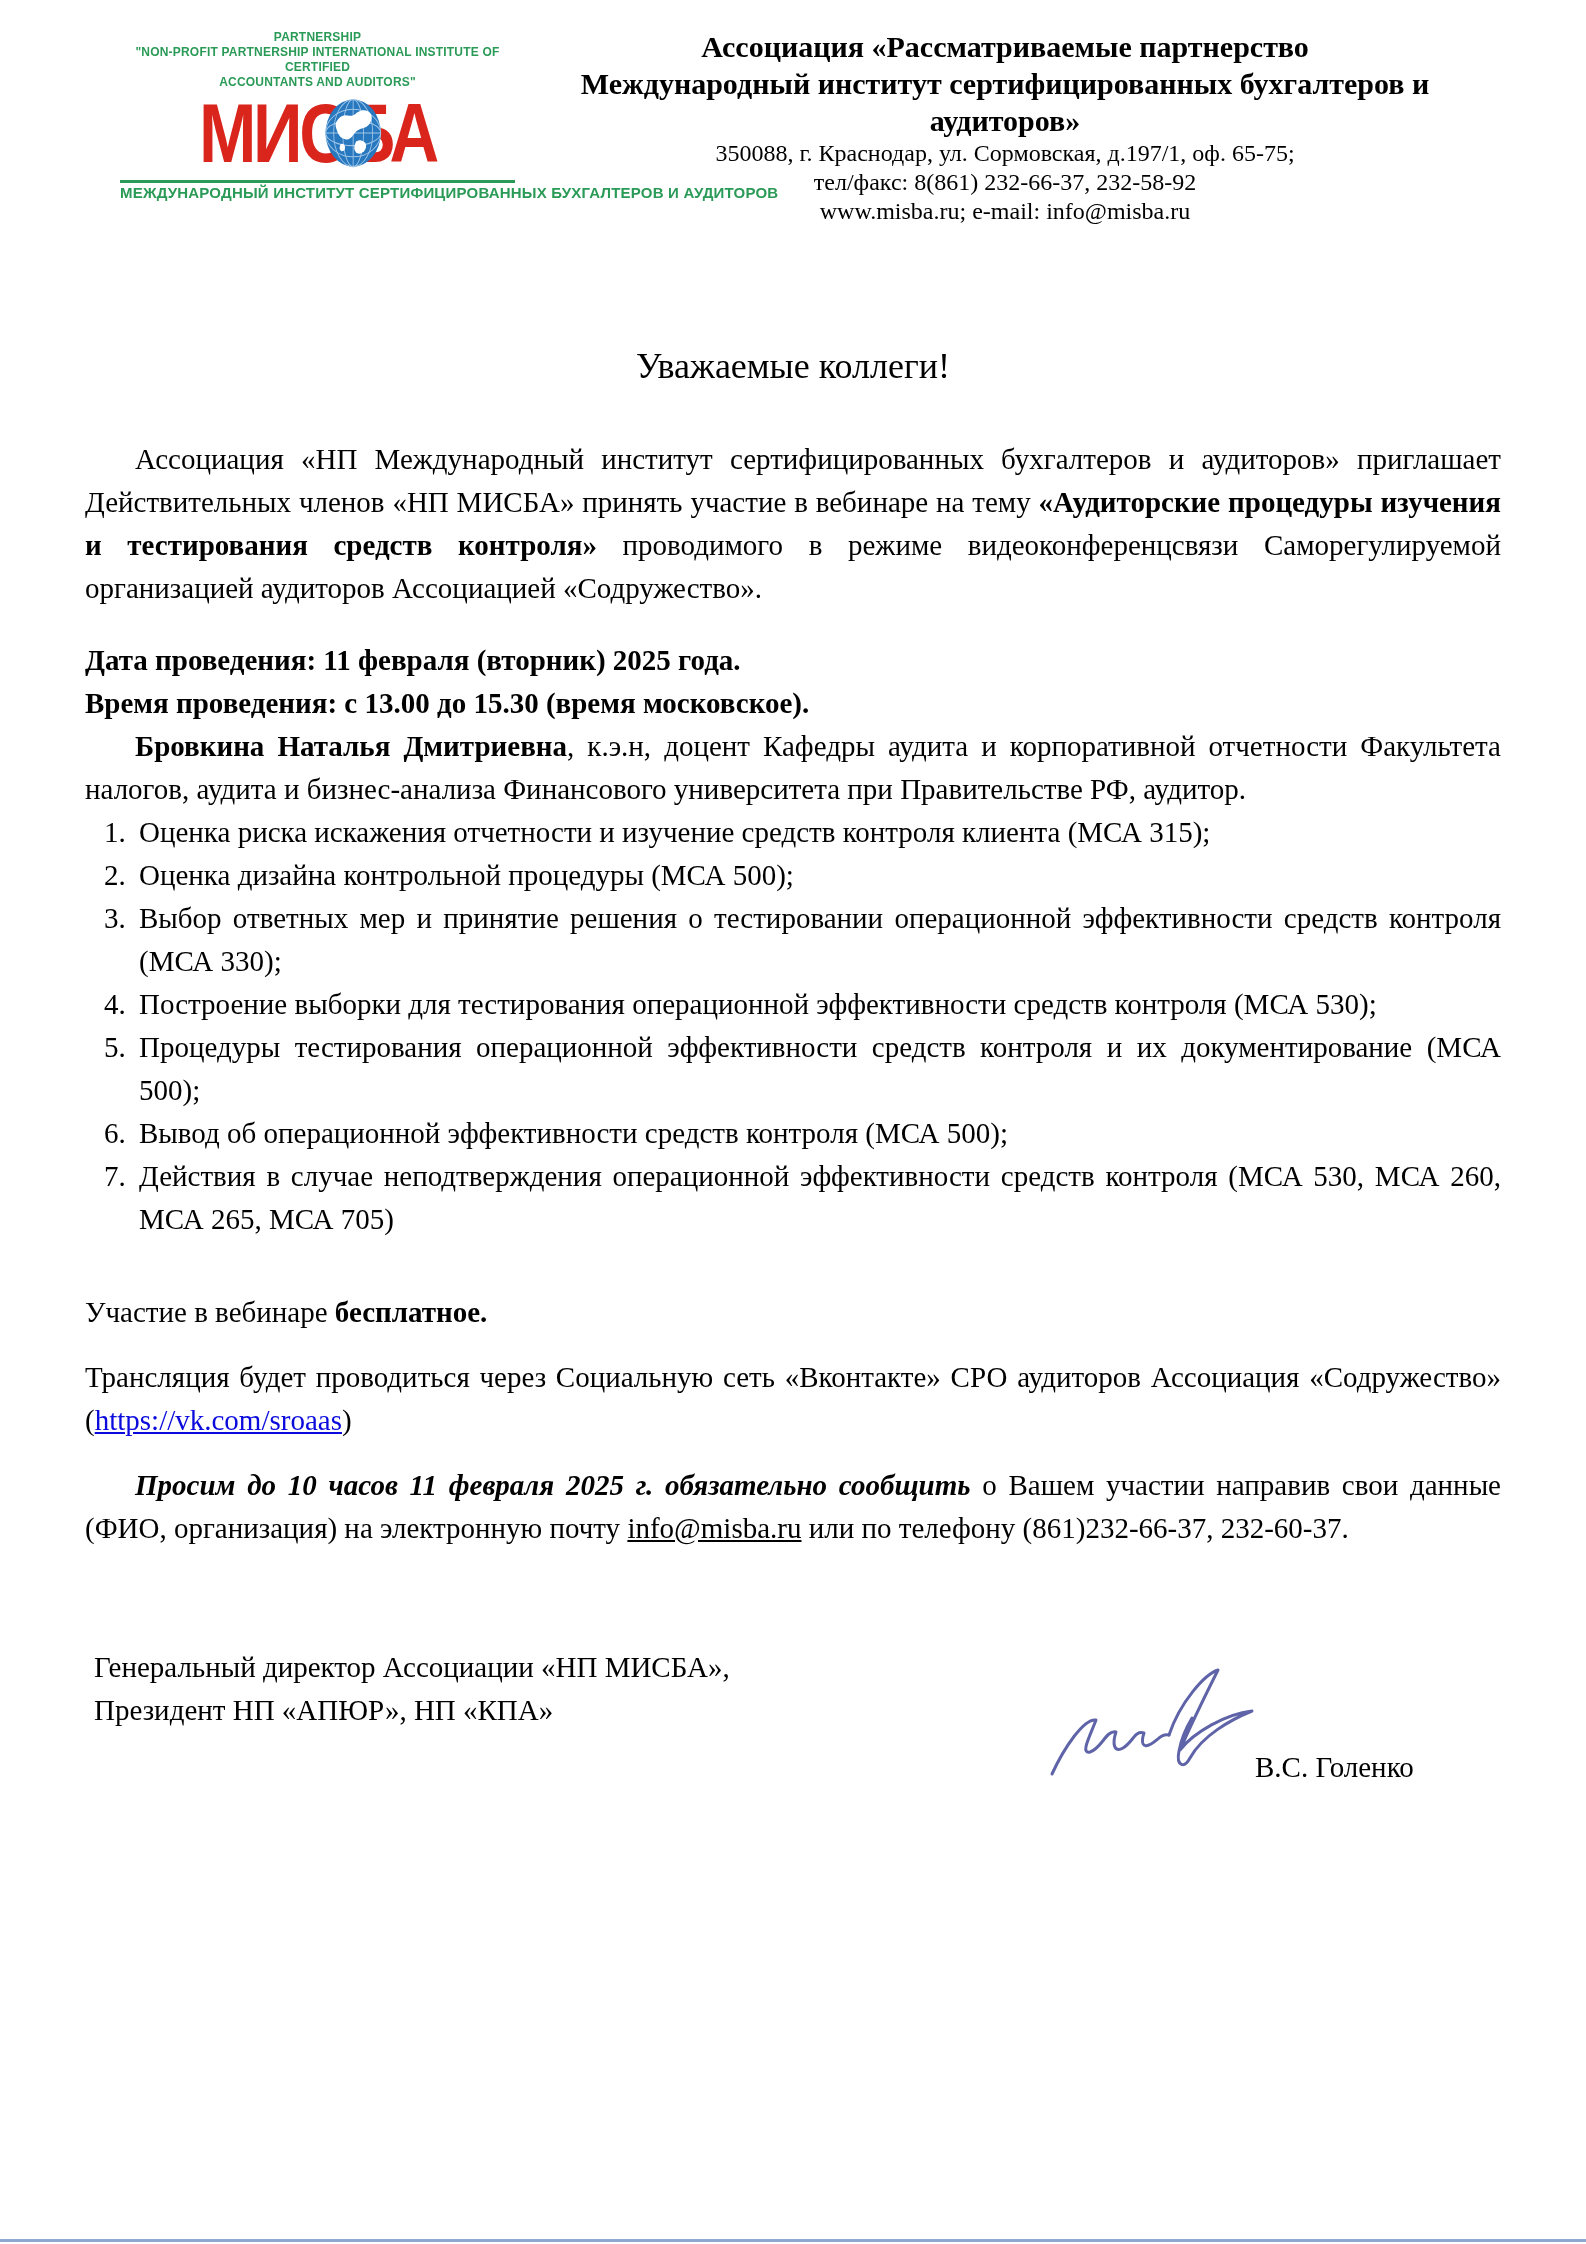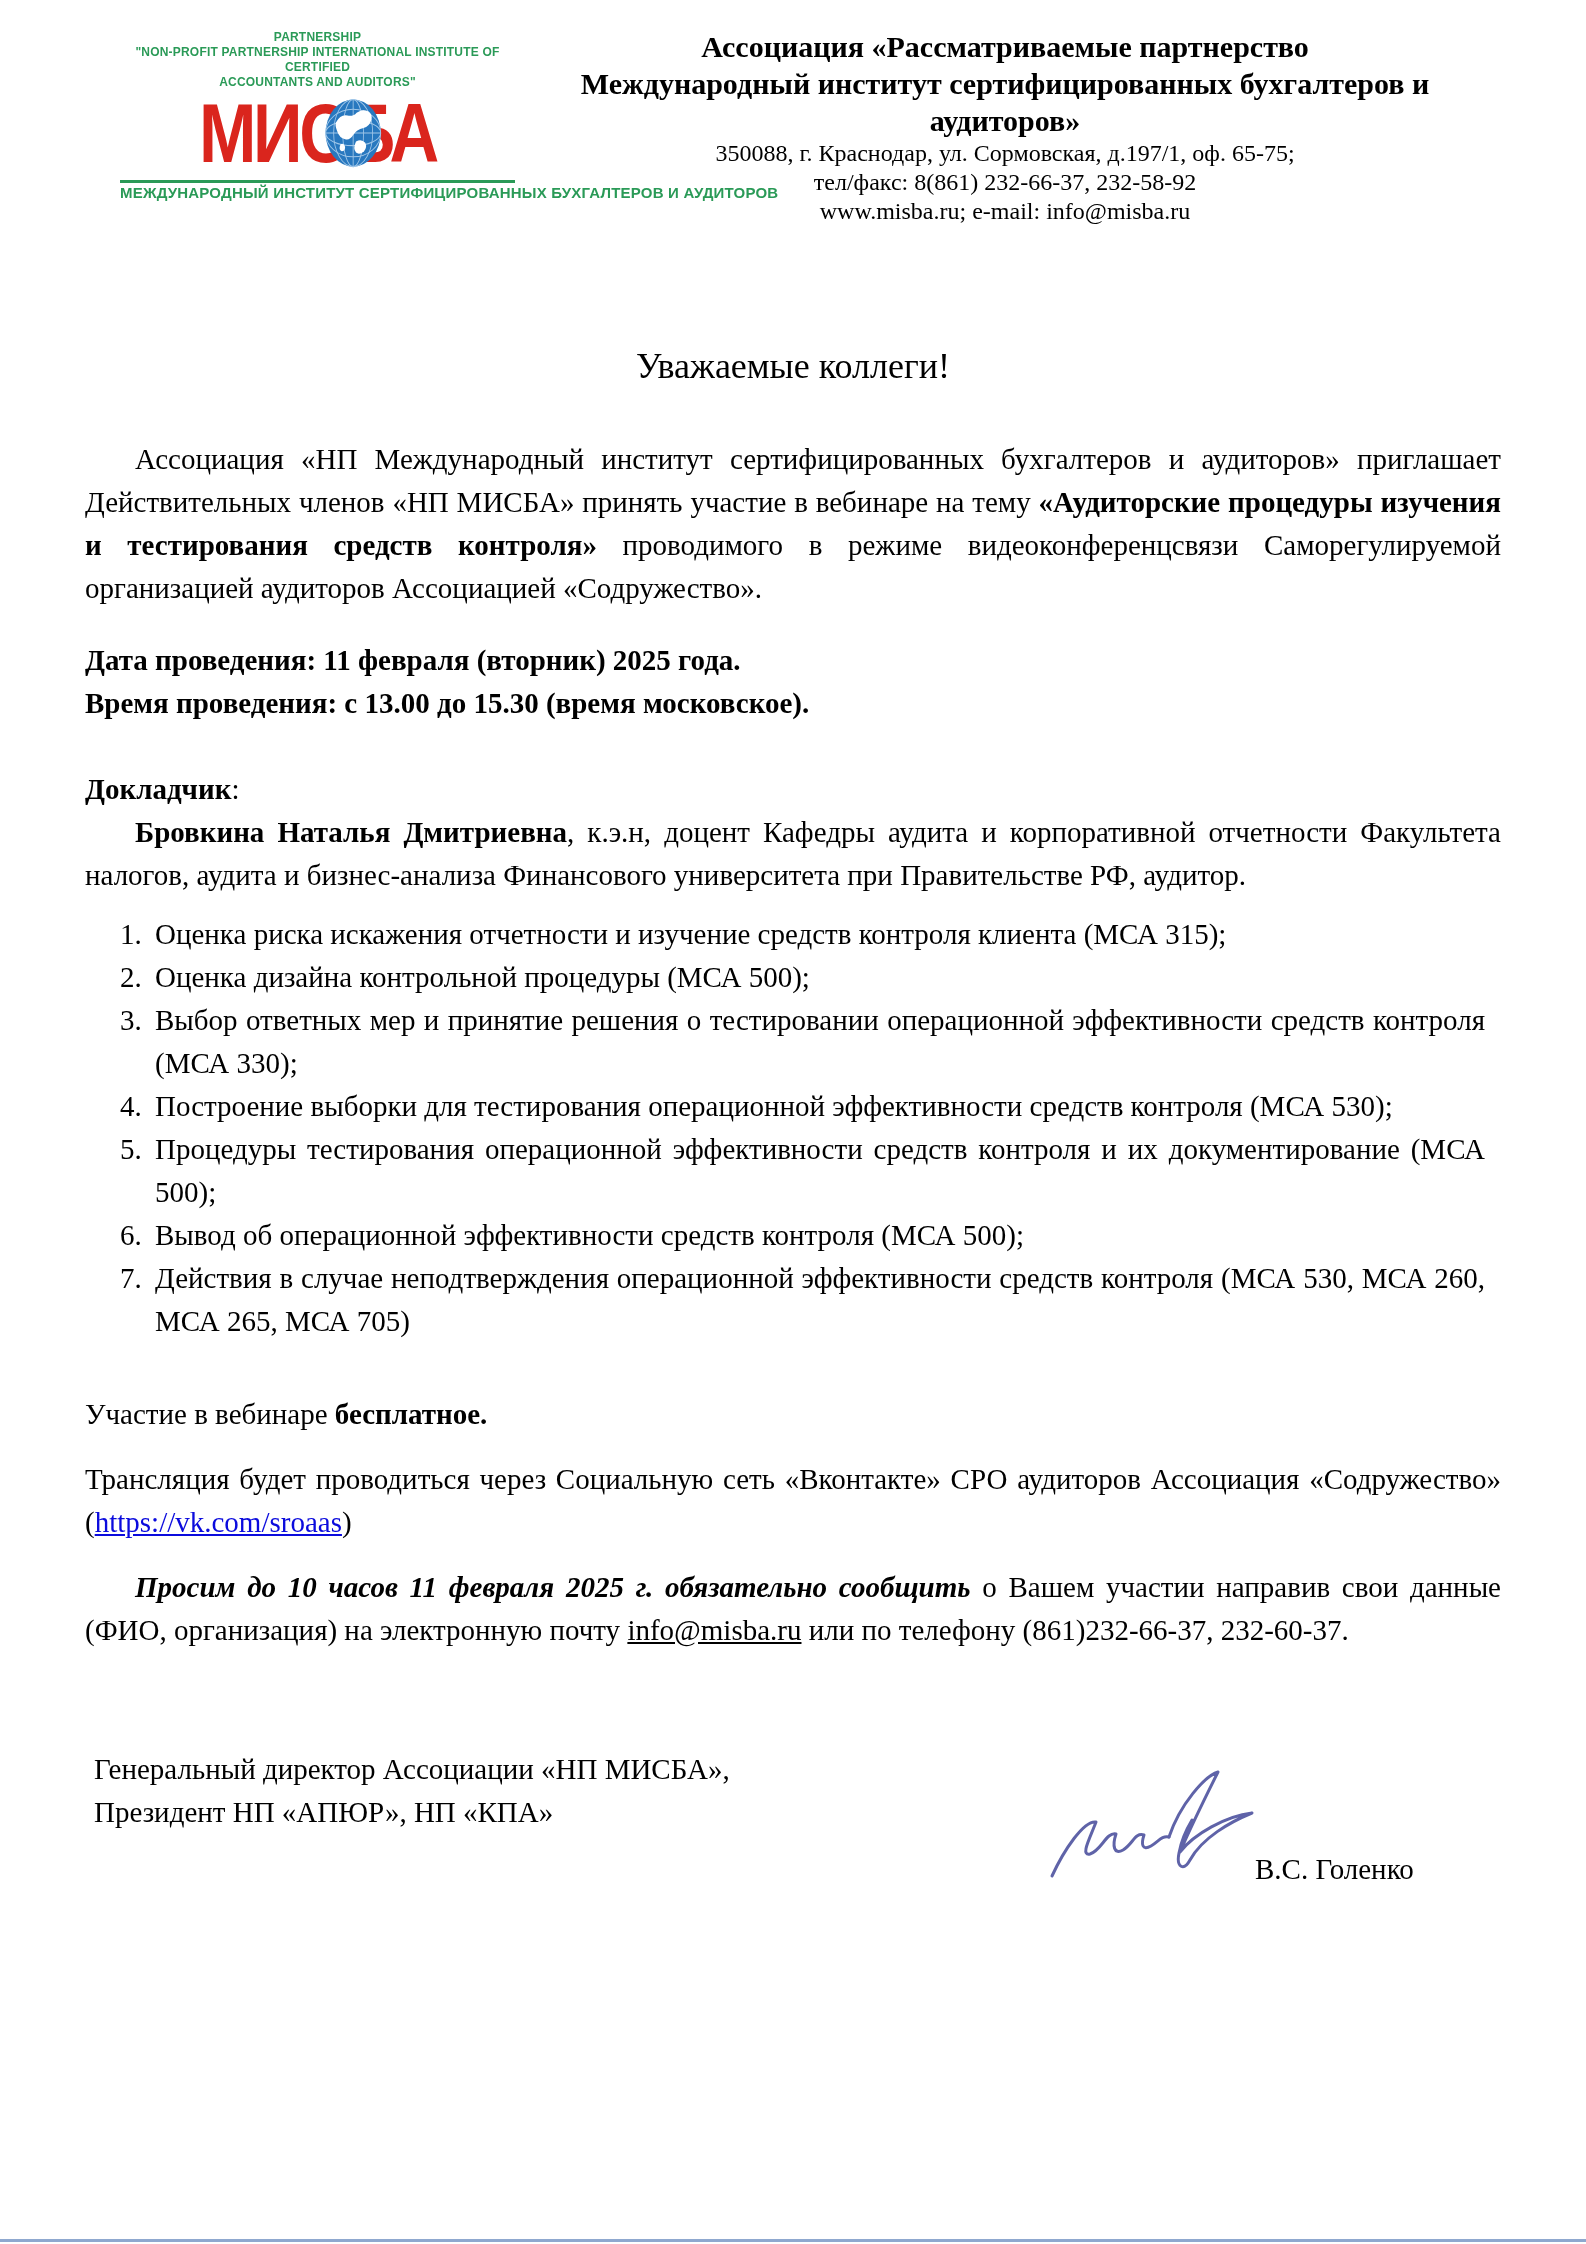--- a/index.html
+++ b/index.html
@@ -38,21 +38,21 @@
   .content{padding:0 85px;}
   .greeting{text-align:center;margin-top:92px;font-size:36px;}
   .para{text-align:justify;}
   .indent{text-indent:50px;}
   .b{font-weight:bold;}
   .bi{font-weight:bold;font-style:italic;}
   .intro{margin-top:50px;}
   .date-line,.time-line{font-weight:bold;}
   .speaker-label{margin-top:43px;}
   .q-title{margin-top:43px;text-align:center;font-weight:bold;}
-  ol.q-list{margin:16px;padding-left:48px;}
+  ol.q-list{margin:0;padding-left:48px;}
   ol.q-list li{text-align:justify;padding-left:6px;}
   .free-line{margin-top:50px;}
   .broadcast{margin-top:22px;}
   .request{margin-top:22px;}
   a.vk-link{color:#0b0bdd;text-decoration:underline;}
   a.email-link{color:#000000;text-decoration:underline;}
   
   .sig-area{position:relative;margin-top:96px;height:220px;}
   .sig-titles{position:absolute;left:94px;top:0;}
   .sig-script{position:absolute;left:1040px;top:10px;width:230px;height:140px;}
@@ -107,21 +107,20 @@
 
   <div class="content">
 
     <div class="greeting">Уважаемые коллеги!</div>
 
     <p class="para indent intro"><span>Ассоциация «НП Международный институт сертифицированных бухгалтеров и аудиторов» приглашает Действительных членов «НП МИСБА» принять участие  в вебинаре на тему </span><span class="b">«Аудиторские процедуры изучения и тестирования средств контроля»</span><span> проводимого в режиме видеоконференцсвязи Саморегулируемой организацией аудиторов Ассоциацией «Содружество».</span></p>
 
     <div class="date-line">Дата проведения: 11 февраля (вторник) 2025 года.</div>
     <div class="time-line">Время проведения: с 13.00 до 15.30 (время московское).</div>
 
-    <div class="speaker-label"><span class="b">Докладчик</span><span>:</span></div>
 
     <p class="para indent" style="margin:0;"><span class="b">Бровкина Наталья Дмитриевна</span><span>, к.э.н, доцент Кафедры аудита и корпоративной отчетности Факультета налогов, аудита и бизнес-анализа Финансового университета при Правительстве РФ, аудитор.</span></p>
 
 
     <ol class="q-list">
       <li>Оценка риска искажения отчетности и изучение средств контроля клиента (МСА 315);</li>
       <li>Оценка дизайна контрольной процедуры (МСА 500);</li>
       <li>Выбор ответных мер и принятие решения о тестировании операционной эффективности средств контроля (МСА 330);</li>
       <li>Построение выборки для тестирования операционной эффективности средств контроля (МСА 530);</li>
       <li>Процедуры тестирования операционной эффективности средств контроля и их документирование (МСА 500);</li>

